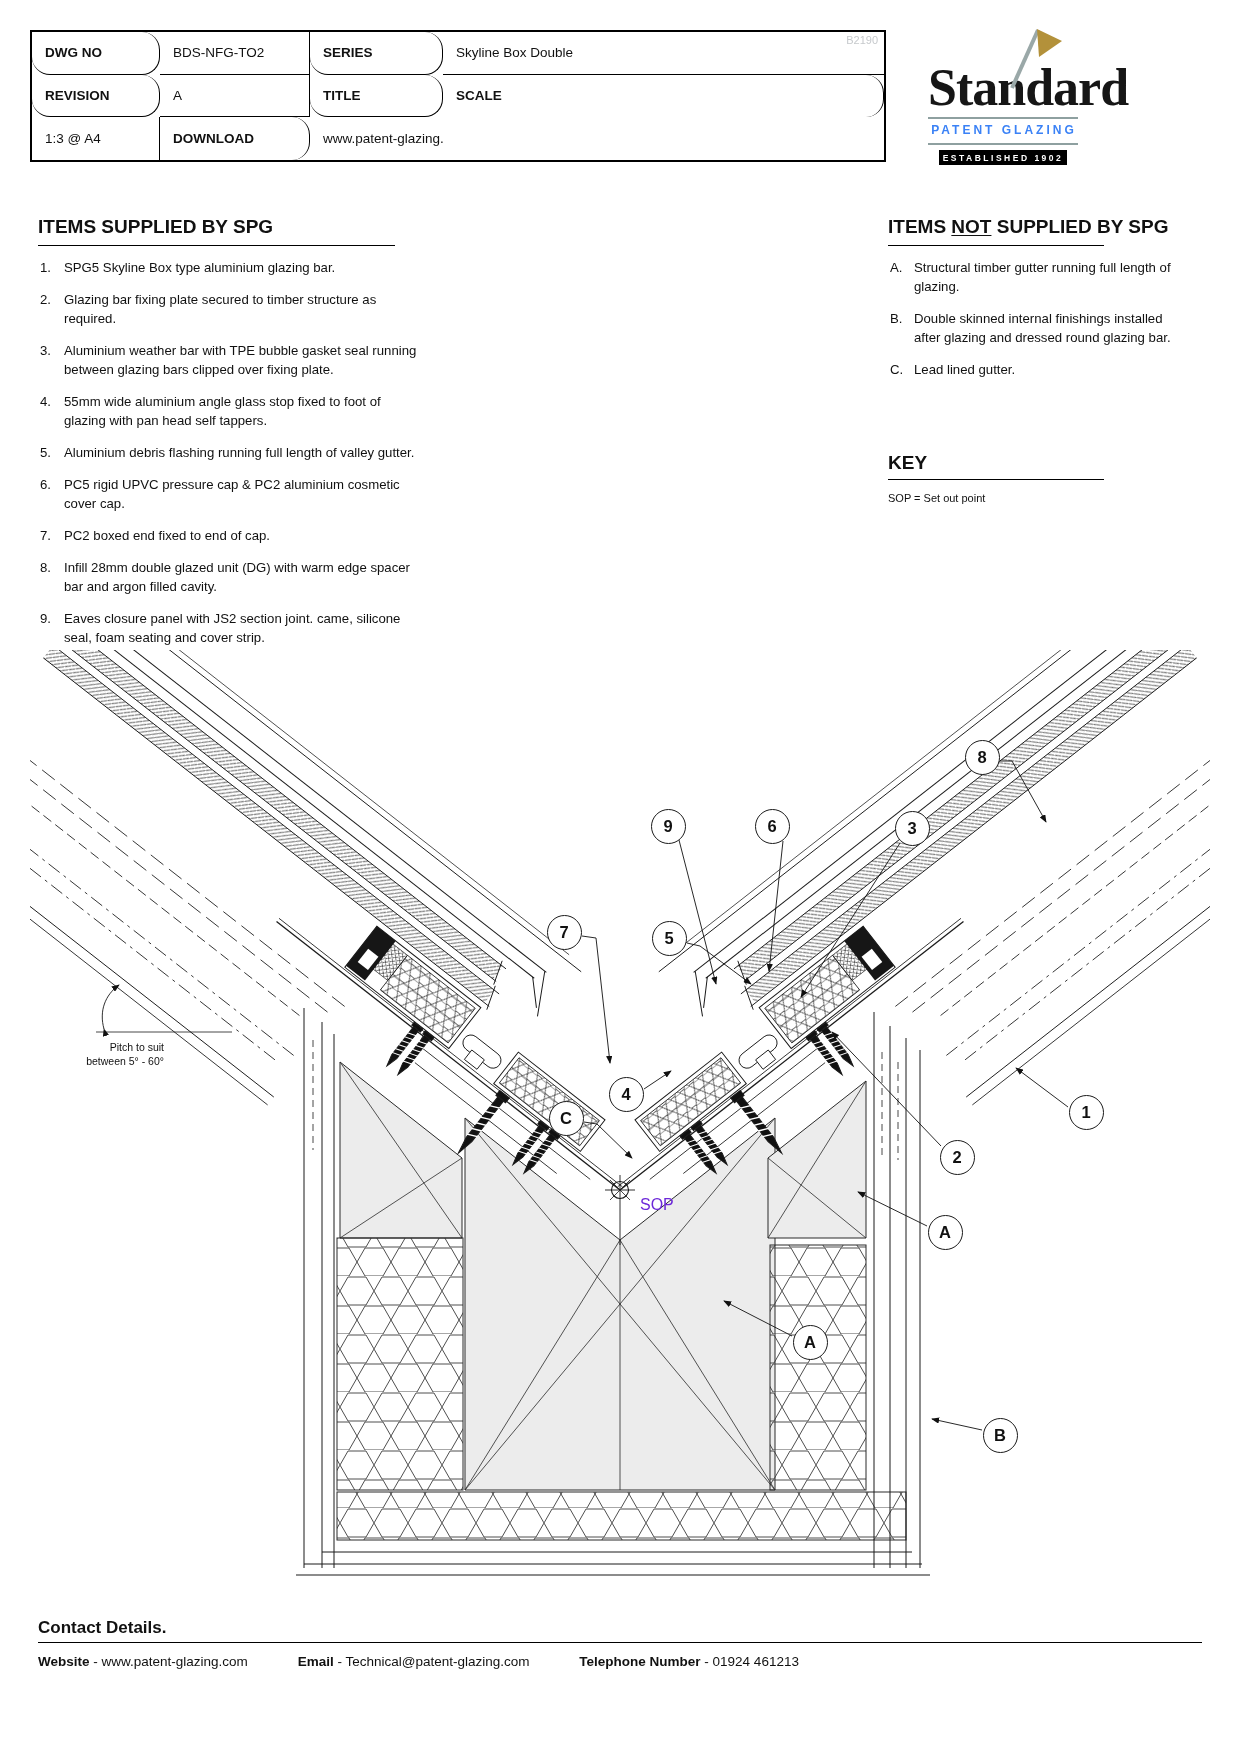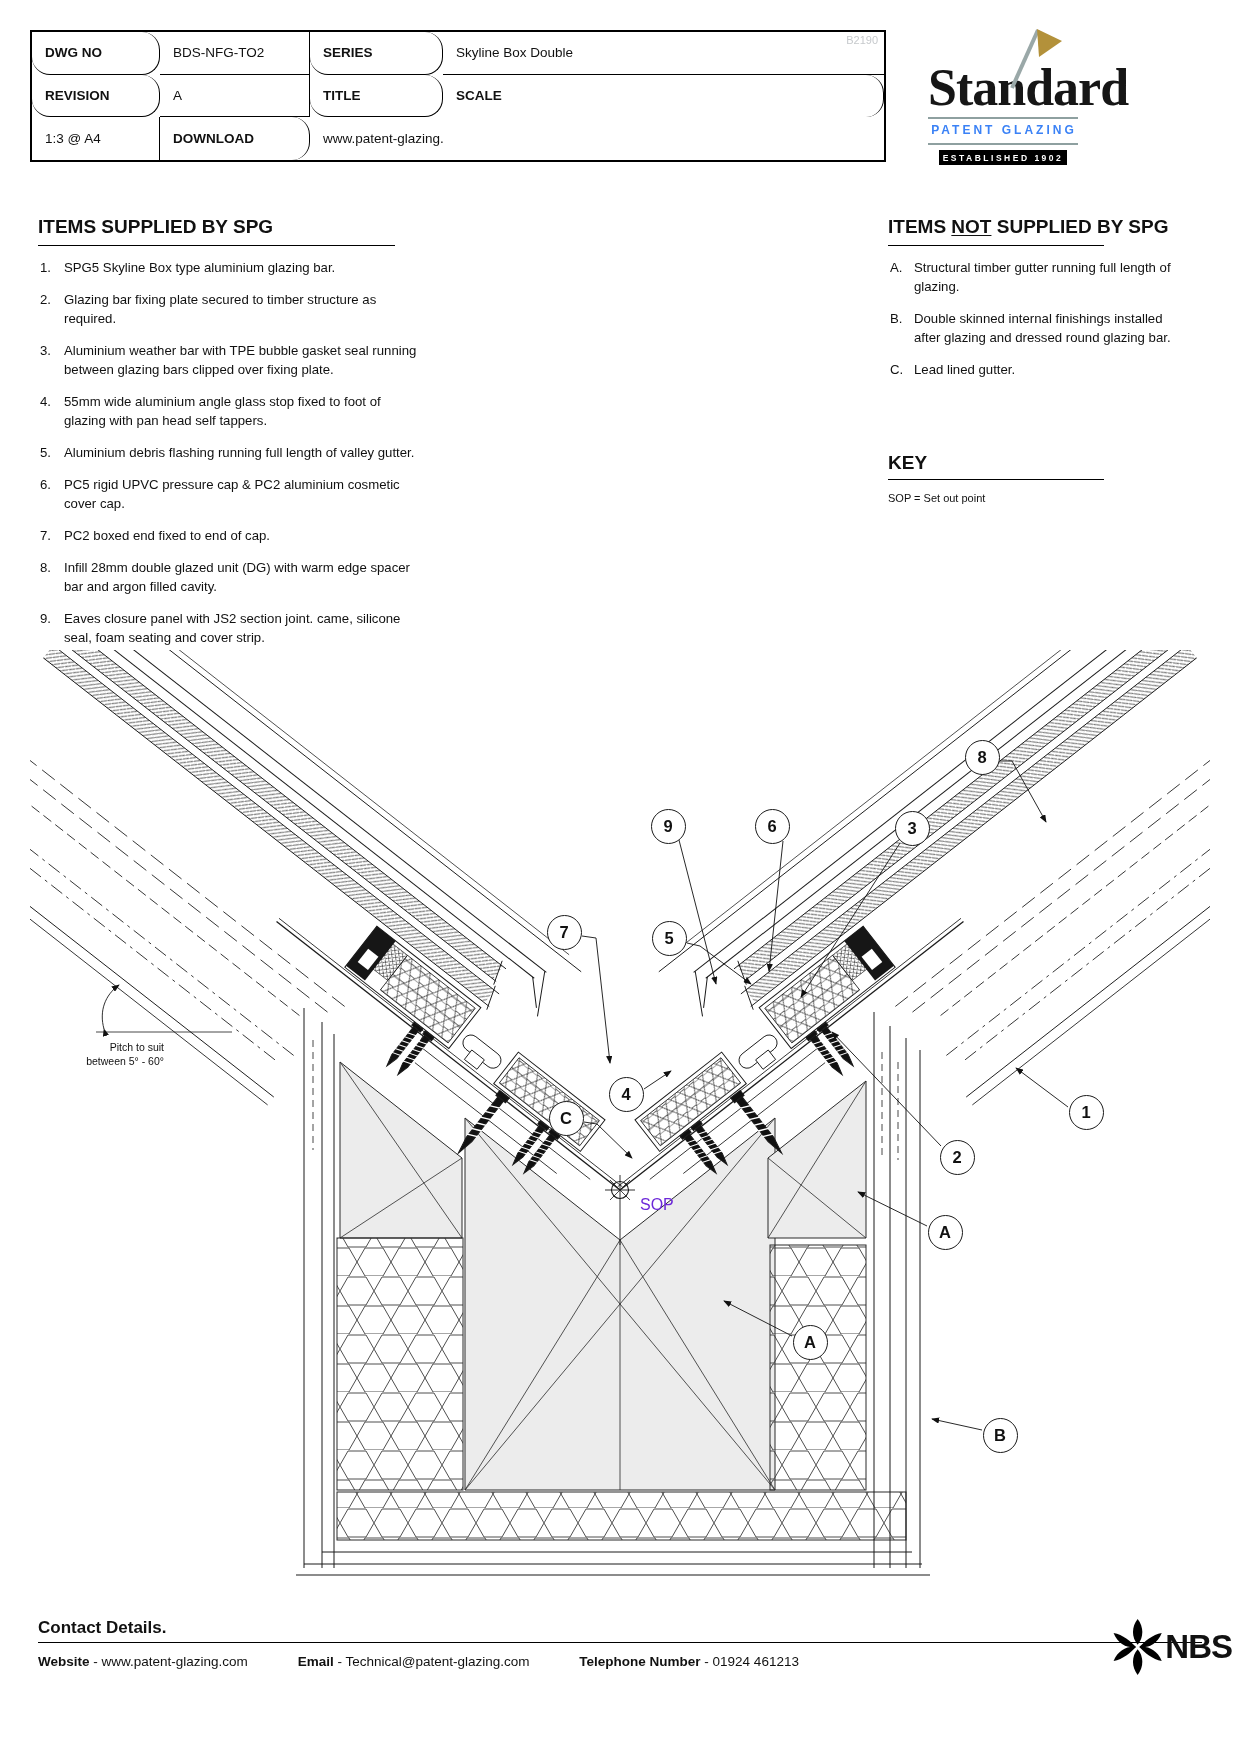--- a/index.html
+++ b/index.html
@@ -353,27 +353,14 @@
       <span>-</span>
       <span>www.patent-glazing.com</span></span>
     <span class="grp"><b>Email</b>
       <span>-</span>
       <span>Technical@patent-glazing.com</span></span>
     <span class="grp"><b>Telephone Number</b>
       <span>-</span>
       <span>01924 461213</span></span>
   </div>
 
-  <div class="nbs">
-    <svg width="66" height="78" viewBox="-33 -39 66 78">
-      <g fill="#000">
-        <path d="M0,-36 C8,-26 8,-12 0,-3 C-8,-12 -8,-26 0,-36 Z"></path>
-        <path d="M0,36 C8,26 8,12 0,3 C-8,12 -8,26 0,36 Z"></path>
-        <path d="M-31,-18 C-19,-16 -9,-7 -2,0 C-12,2 -25,-3 -31,-18 Z"></path>
-        <path d="M31,-18 C19,-16 9,-7 2,0 C12,2 25,-3 31,-18 Z"></path>
-        <path d="M-31,18 C-19,16 -9,7 -2,0 C-12,-2 -25,3 -31,18 Z"></path>
-        <path d="M31,18 C19,16 9,7 2,0 C12,-2 25,3 31,18 Z"></path>
-      </g>
-    </svg>
-    <span class="nbs-text">NBS</span>
-  </div>
 
 </div>
 
 </body></html>

